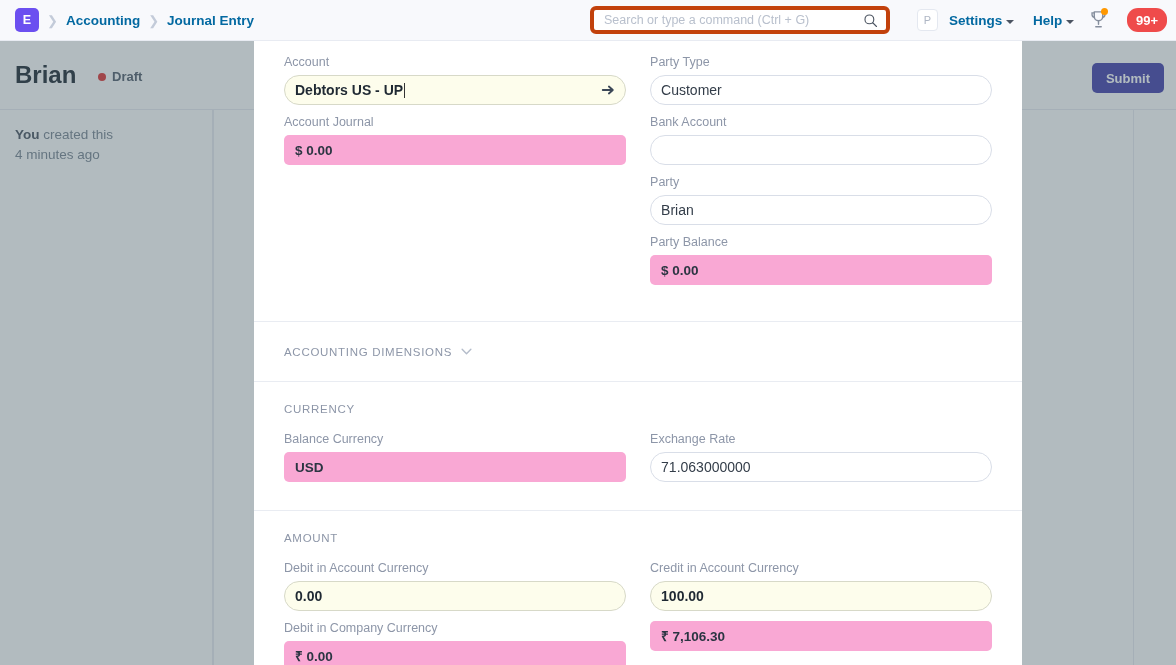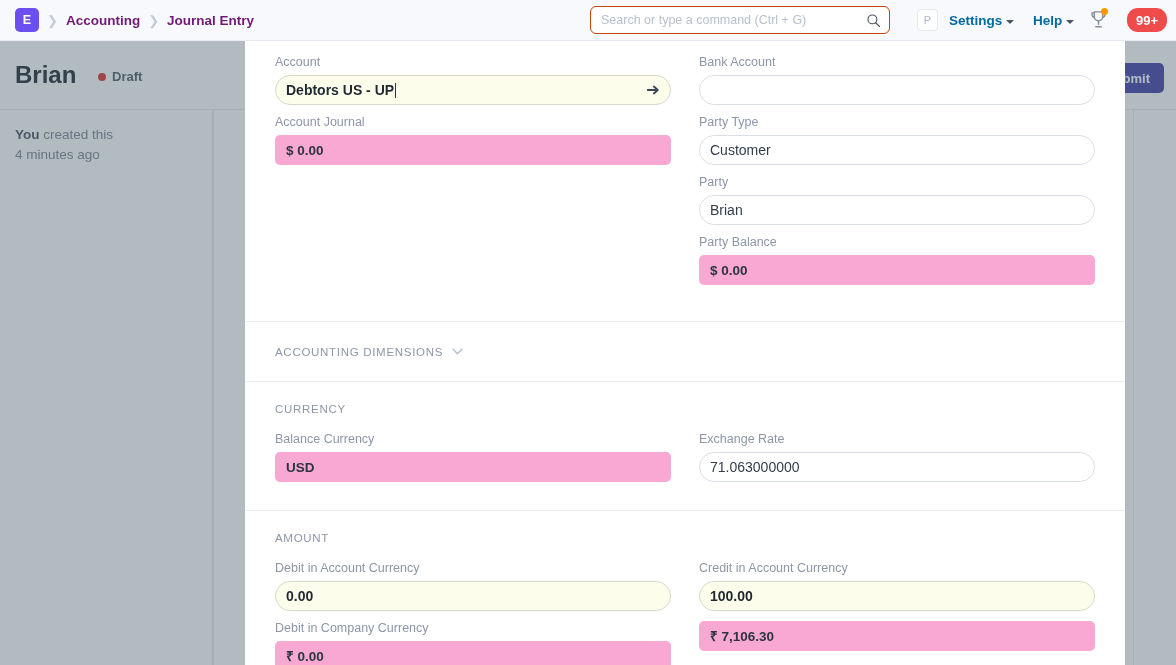--- a/index.html
+++ b/index.html
@@ -18,27 +18,27 @@
     display: flex; align-items: center; z-index: 5;
   }
   .logo {
     width: 24px; height: 24px; border-radius: 5px;
     background: #6b4ff0;
     display:flex; align-items:center; justify-content:center;
     color:#fff; font-weight:700; font-size:12.5px; margin-left:15px;
   }
   .crumb-sep { color:#c3cbd9; font-size:13px; margin: 0 8px; font-weight:300; }
   .crumb {
-    color:#701a75; font-size:13.5px; font-weight:600; text-decoration:none;
+    color:#0369a1; font-size:13.5px; font-weight:600; text-decoration:none;
     white-space:nowrap;
   }
   .nav-spacer { flex: 1; }
   .search-wrap {
     position:absolute; left:590px; top:6px; width:300px; height:28px;
-    border:1px solid #c2410c; border-radius:6px; background:#fff;
+    border:4px solid #c2410c; border-radius:6px; background:#fff;
     display:flex; align-items:center; padding: 0 8px 0 10px;
   }
   .search-input {
     flex:1; border:none; outline:none; font-size:12.5px;
     color:#8d96a8; font-family:"Liberation Sans", sans-serif; background:transparent;
   }
   .search-input::placeholder { color:#b9c0cd; }
   .search-icon { width:15px; height:15px; flex-shrink:0; }
   .avatar-box {
     position:absolute; left:917px; top:9px; width:21px; height:22px;
@@ -88,21 +88,21 @@
 
   
   .overlay {
     position:absolute; top:41px; left:0; width:1176px; height:624px;
     background: rgba(72, 94, 102, 0.42);
     z-index: 10;
   }
 
   
   .modal {
-    position:absolute; top:41px; left:245px; width:880px; height:624px;
+    position:absolute; top:41px; left:254px; width:768px; height:624px;
     background:#fff; z-index:20; overflow:hidden;
   }
   .sect { padding: 0 30px; }
   .sect-divider { height:1px; background:#e9ecf2; width:100%; }
 
   .grid2 { display:flex; }
   .col { width:396px; }
   .col-gap { width:28px; }
 
   .flabel {
@@ -183,26 +183,26 @@
             </div>
           </div>
           <div class="fgroup">
             <div class="flabel">Account Journal</div>
             <div class="fread">$ 0.00</div>
           </div>
         </div>
         <div class="col-gap"></div>
         <div class="col">
           <div class="fgroup">
+            <div class="flabel">Party Type</div>
+            <div class="finput">Customer</div>
+          </div>
+          <div class="fgroup">
             <div class="flabel">Bank Account</div>
             <div class="finput"></div>
-          </div>
-          <div class="fgroup">
-            <div class="flabel">Party Type</div>
-            <div class="finput">Customer</div>
           </div>
           <div class="fgroup">
             <div class="flabel">Party</div>
             <div class="finput">Brian</div>
           </div>
           <div class="fgroup">
             <div class="flabel">Party Balance</div>
             <div class="fread">$ 0.00</div>
           </div>
         </div>

